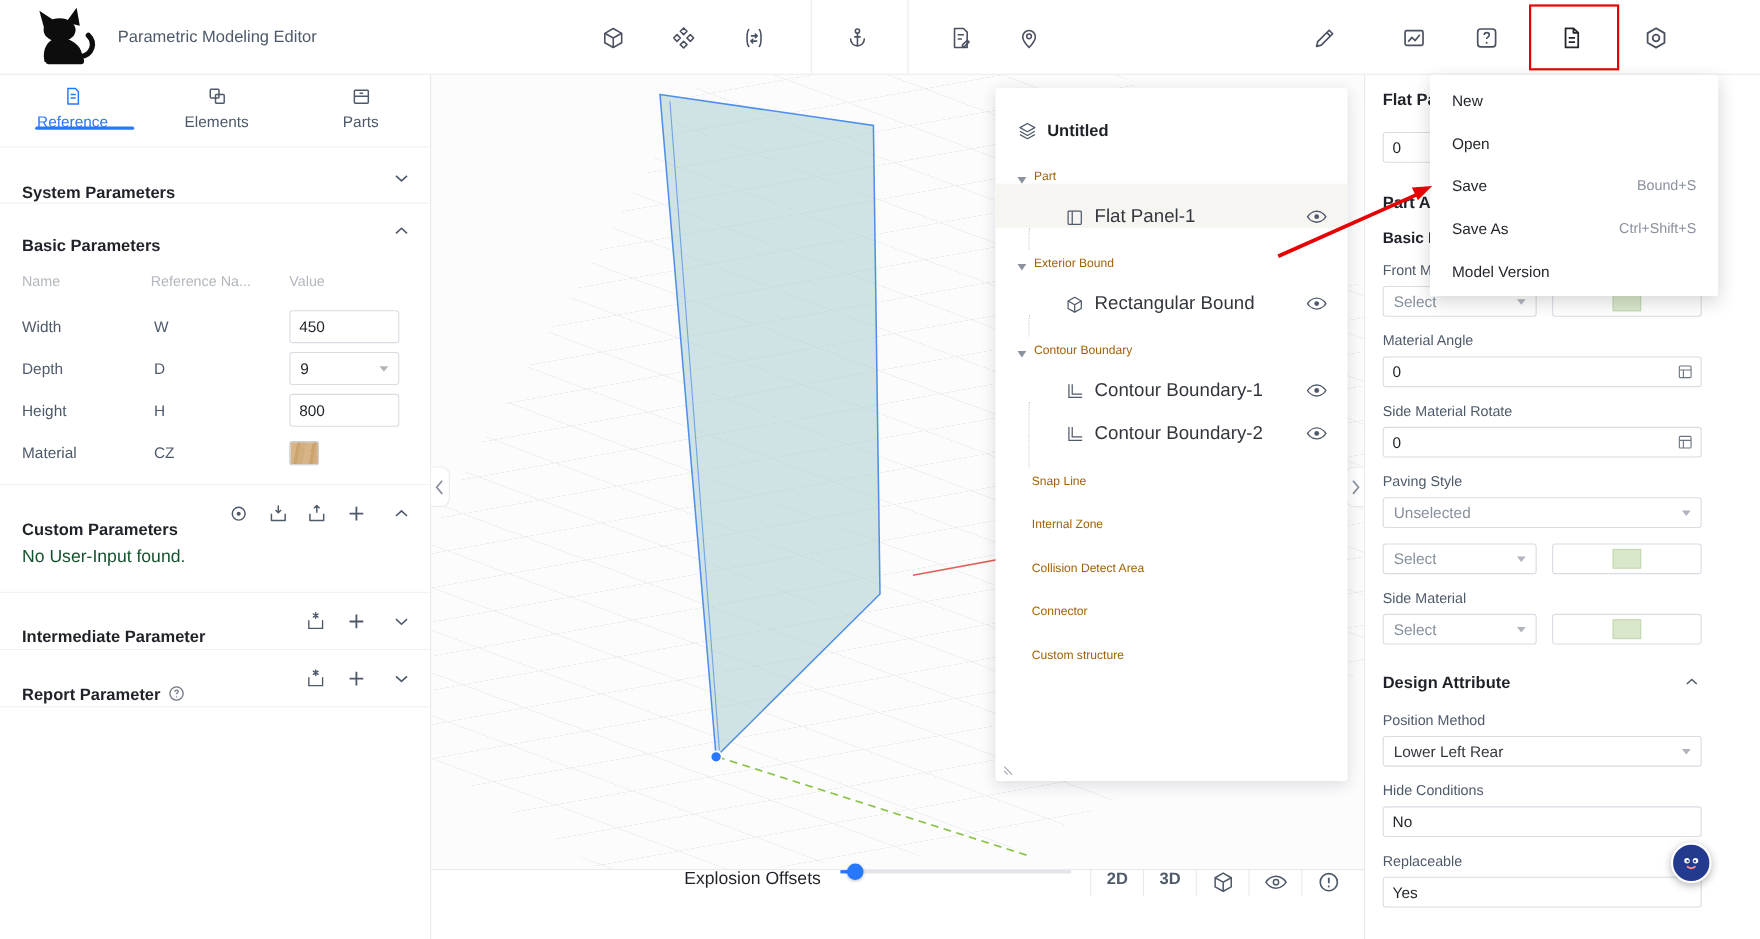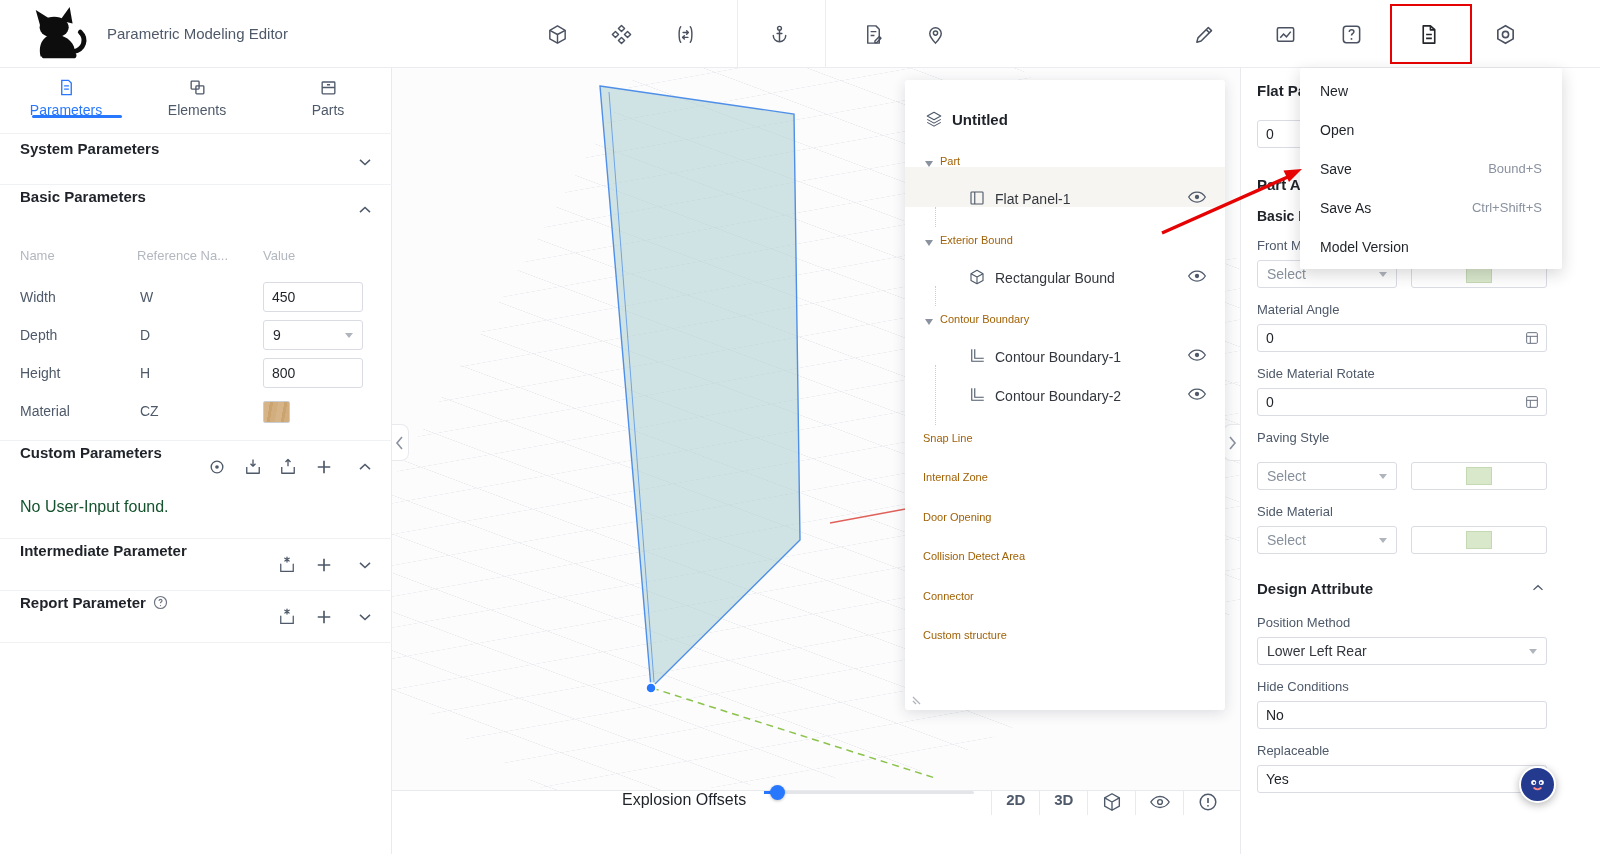--- a/index.html
+++ b/index.html
@@ -16,21 +16,21 @@
 .tbi.dark{color:#23262b}
 .vsep{position:absolute;top:0;width:1px;height:67px;background:#ececf0}
 .red-box{position:absolute;left:1390px;top:4px;width:82px;height:60px;border:2px solid #e60202;z-index:60}
 
 .sidebar{position:absolute;left:0;top:68px;width:392px;height:786px;background:#fff;border-right:1px solid #e9eaee;z-index:10}
 .tabs{position:absolute;left:0;top:0;width:392px;height:66px;border-bottom:1px solid #f0f1f3}
 .tab{position:absolute;top:10px;width:110px;display:flex;flex-direction:column;align-items:center;gap:5px;font-size:14px;color:#4e5969;cursor:pointer}
 .tab svg{width:19px;height:19px}
 .tab.active{color:#2878ff}
 .tab-underline{position:absolute;left:21px;bottom:0;width:90px;height:3px;background:#2878ff;border-radius:2px}
-.secrow{position:absolute;left:0;width:392px;display:flex;align-items:flex-start}
+.secrow{position:absolute;left:0;width:392px;display:flex;align-items:flex-end}
 .sectitle{margin-left:20px;font-size:15px;font-weight:700;color:#1f2329}
 .sic{position:absolute;top:50%;transform:translateY(-50%);width:20px;height:20px;color:#4e5969;cursor:pointer}
 .sic svg{width:100%;height:100%}
 .sdiv{position:absolute;left:0;width:392px;height:1px;background:#f0f1f4}
 .phead{position:absolute;left:0;width:392px;font-size:13px;color:#b3b7bf}
 .prow{position:absolute;left:0;width:392px;height:38px}
 .pname{position:absolute;left:20px;top:50%;transform:translateY(-50%);font-size:14px;color:#4e5969}
 .pref{position:absolute;left:140px;top:50%;transform:translateY(-50%);font-size:14px;color:#4e5969}
 .inp{height:30px;border:1px solid #d9dce3;border-radius:3px;background:#fff;font-size:14px;color:#1f2329;padding:0 8px;font-family:"Liberation Sans",sans-serif}
 .pval{position:absolute;left:263px;top:4px;width:100px}
@@ -60,26 +60,26 @@
 .struct-panel{position:absolute;left:905px;top:80px;width:320px;height:630px;background:#fff;border-radius:3px;box-shadow:0 3px 14px rgba(31,35,41,.14);z-index:20}
 .sp-header{position:relative;height:40px;border-bottom:1px solid #eef0f2}
 .sp-title{position:absolute;left:32px;top:10px;font-size:15px;color:#2878ff}
 .sp-underline{position:absolute;left:20px;top:36px;width:152px;height:3px;background:#2878ff;border-radius:2px}
 .sp-expand{position:absolute;right:14px;top:10px;width:18px;height:18px;color:#4e5969;cursor:pointer}
 .sp-expand svg{width:100%;height:100%}
 .tree{padding-top:8px}
 .trow{height:39.5px;display:flex;align-items:flex-end;position:relative;cursor:pointer}
 .trow.root{padding-left:20px;gap:9px}
 .trow.group{padding-left:20px;gap:7px}
-.trow.leaf{padding-left:18px}
+.trow.leaf{padding-left:33px}
 .trow.child{padding-left:63px;gap:9px}
 .trow.selected{background:#f6f5f1}
 .rlabel{font-weight:700;font-size:15px;color:#1f2329}
 .glabel{font-weight:400;font-size:11px;color:#a16207}
-.tlabel{font-size:14px;color:#33373d}
+.tlabel{font-size:17px;color:#33373d}
 .tri{width:0;height:0;border-left:4.5px solid transparent;border-right:4.5px solid transparent;border-top:6px solid #8a919f}
 .tico{width:18px;height:18px;color:#4e5969;flex:none}
 .tico svg{width:100%;height:100%}
 .eye{margin-left:auto;margin-right:18px;width:20px;height:20px;color:#4e5969;cursor:pointer;flex:none}
 .eye svg{width:100%;height:100%}
 .dots{position:absolute;left:30px;width:1px;border-left:1px dotted #c9cdd4}
 .sp-resize{position:absolute;left:6px;top:614px;width:12px;height:12px;color:#b0b4bd}
 
 .rpanel{position:absolute;left:1240px;top:68px;width:360px;height:786px;background:#fff;border-left:1px solid #e9eaee;z-index:15;padding:14px 16px 0;overflow:hidden}
 .rp-title{font-size:15px;font-weight:700;height:20px;white-space:nowrap}
@@ -212,21 +212,21 @@
   </header>
   <div class="red-box"></div>
 
   <aside class="sidebar">
     <div class="tabs">
       <div class="tab active" style="left:11px">
         <svg viewBox="0 0 24 24" fill="none" stroke="currentColor" stroke-width="1.7">
             <path d="M6 3h8.5L18 6.5V21H6z"></path>
             <path d="M9 10h6M9 14h6"></path>
           </svg>
-        <span>Parameters</span>
+        <span>Reference</span>
         <span class="tab-underline"></span>
       </div>
       <div class="tab" style="left:142px">
         <svg viewBox="0 0 24 24" fill="none" stroke="currentColor" stroke-width="1.7">
             <rect x="4" y="4" width="10" height="10" rx="1"></rect>
             <rect x="10" y="10" width="10" height="10" rx="1"></rect>
           </svg>
         <span>Elements</span>
       </div>
       <div class="tab" style="left:273px">
@@ -525,23 +525,20 @@
           </span>
       </div>
 
       <div class="trow leaf">
           <span class="glabel">Snap Line</span>
         </div>
       <div class="trow leaf">
           <span class="glabel">Internal Zone</span>
         </div>
       <div class="trow leaf">
-          <span class="glabel">Door Opening</span>
-        </div>
-      <div class="trow leaf">
           <span class="glabel">Collision Detect Area</span>
         </div>
       <div class="trow leaf">
           <span class="glabel">Connector</span>
         </div>
       <div class="trow leaf">
           <span class="glabel">Custom structure</span>
         </div>
     </div>
 
@@ -592,20 +589,24 @@
             <svg viewBox="0 0 24 24" fill="none" stroke="currentColor" stroke-width="1.5">
               <rect x="4" y="4" width="16" height="16" rx="1.5"></rect>
               <path d="M4 9.5h16M9.5 9.5V20"></path>
             </svg>
           </span>
       </div>
     </div>
 
     <div class="rp-field">
       <div class="rp-label">Paving Style</div>
+      <div class="sel sel-full">
+          <span class="val">Unselected</span>
+          <span class="caret"></span>
+        </div>
     </div>
 
     <div class="rp-field">
       <div class="rp-ctl-row">
         <div class="sel rp-sel-sm">
             <span class="val">Select</span>
             <span class="caret"></span>
           </div>
         <div class="msw">
             <span class="chip"></span>

